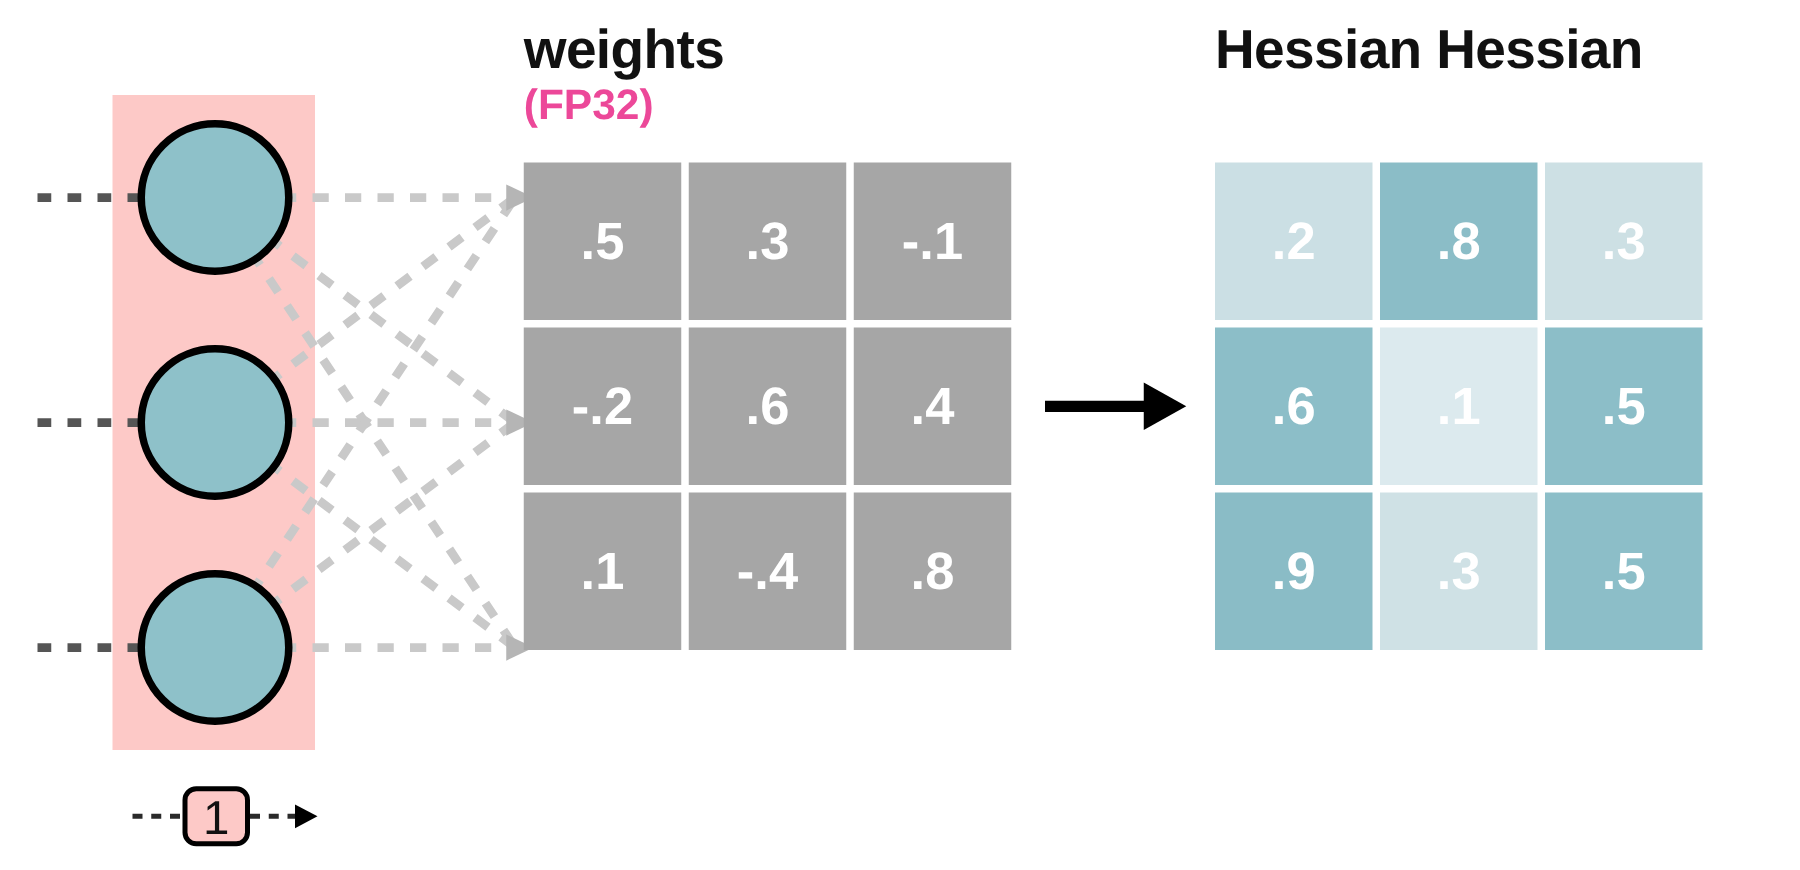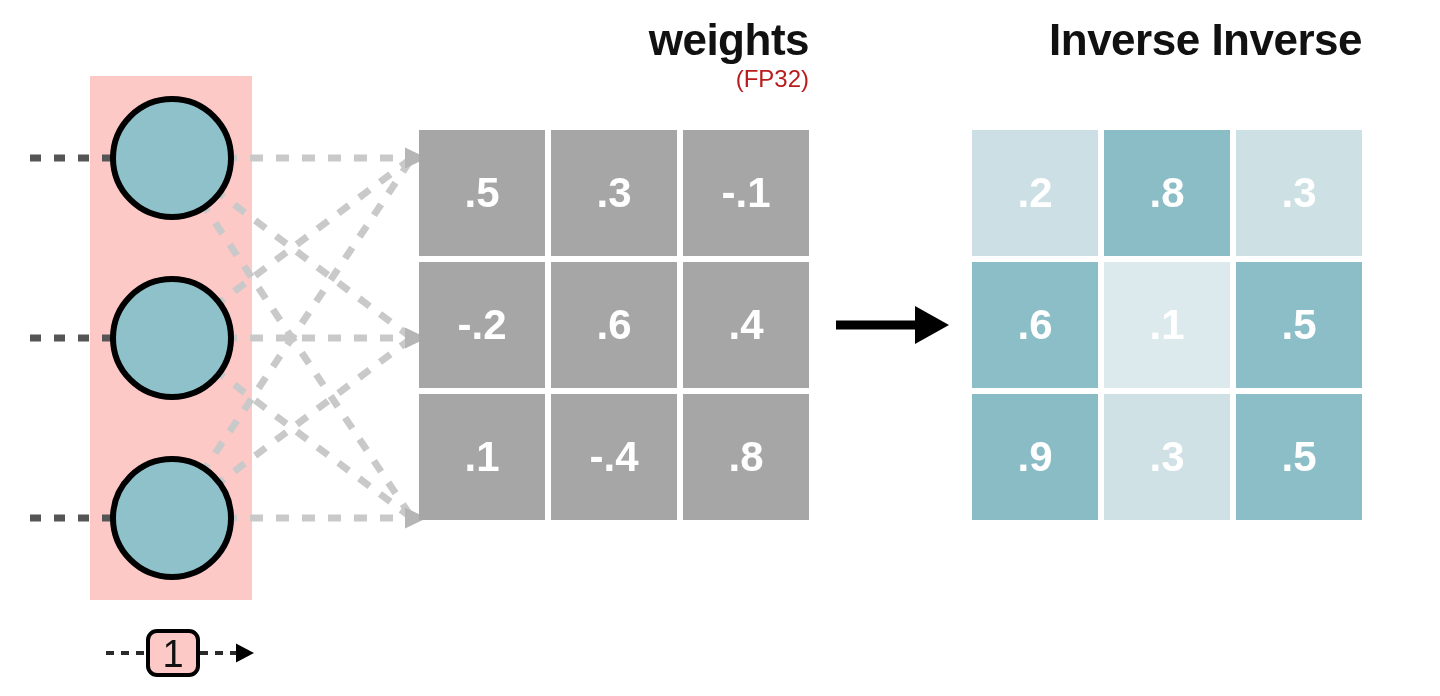--- a/index.html
+++ b/index.html
@@ -10,25 +10,25 @@
   svg.layer{position:absolute;left:0;top:0;}
   
   .dash-dark{stroke-width:7;stroke-dasharray:11 13;fill:none;}
   .dash-light{stroke-width:7;stroke-dasharray:13 13;fill:none;}
   .node{stroke:#000000;stroke-width:6;}
   .dash-bias{stroke-width:4;stroke-dasharray:8 7;fill:none;}
   .bias-box{stroke:#000000;stroke-width:4;}
   .bias-label{font-size:38px;fill:#111111;text-anchor:middle;font-family:"Liberation Sans","DejaVu Sans",sans-serif;}
   .flow-line{stroke-width:9;}
   
-  .matrix-header{position:absolute;top:16px;width:390px;text-align:right;}
+  .matrix-header{position:absolute;top:16px;width:390px;text-align:left;}
   .mh-weights{left:419px;}
   .mh-hessian{left:972px;}
   .matrix-title{font-size:44px;font-weight:700;color:#111111;line-height:1.08;letter-spacing:-0.5px;}
-  .matrix-subtitle{font-size:24px;font-weight:400;color:#b91c1c;line-height:1.1;margin-top:2px;}
+  .matrix-subtitle{font-size:34px;font-weight:700;color:#ec4899;line-height:1.1;margin-top:2px;}
   
   .matrix{
     position:absolute;top:130px;display:grid;
     grid-template-columns:repeat(3,126px);grid-auto-rows:126px;gap:6px;
   }
   .m-weights{left:419px;}
   .m-hessian{left:972px;}
   .cell{
     display:flex;align-items:center;justify-content:center;
     color:#ffffff;font-size:42px;font-weight:700;
@@ -74,21 +74,21 @@
     <line class="flow-line" x1="836" y1="325" x2="917" y2="325" stroke="#000000"></line>
     <path d="M949 325 L915 306 L915 344 Z" fill="#000000"></path>
   </svg>
 
   <div class="matrix-header mh-weights">
     <div class="matrix-title">weights</div>
     <div class="matrix-subtitle">(FP32)</div>
   </div>
 
   <div class="matrix-header mh-hessian">
-    <div class="matrix-title">Inverse Inverse</div>
+    <div class="matrix-title">Hessian Hessian</div>
   </div>
 
   <div class="matrix m-weights">
     <div class="cell" style="background: rgb(166, 166, 166);">.5</div>
     <div class="cell" style="background: rgb(166, 166, 166);">.3</div>
     <div class="cell" style="background: rgb(166, 166, 166);">-.1</div>
     <div class="cell" style="background: rgb(166, 166, 166);">-.2</div>
     <div class="cell" style="background: rgb(166, 166, 166);">.6</div>
     <div class="cell" style="background: rgb(166, 166, 166);">.4</div>
     <div class="cell" style="background: rgb(166, 166, 166);">.1</div>

